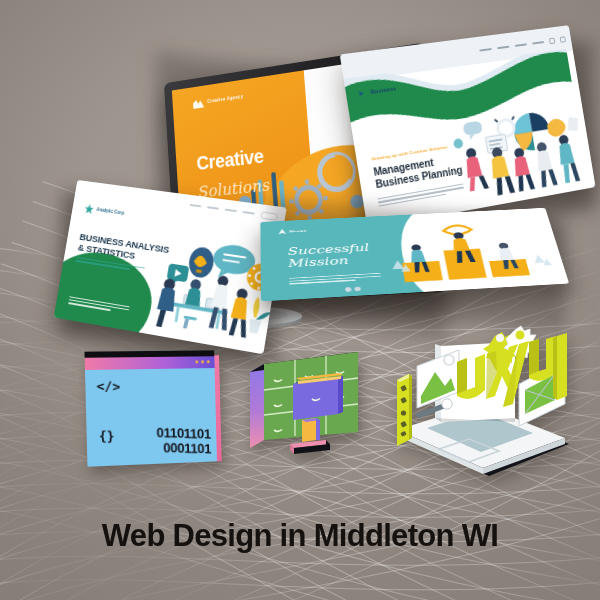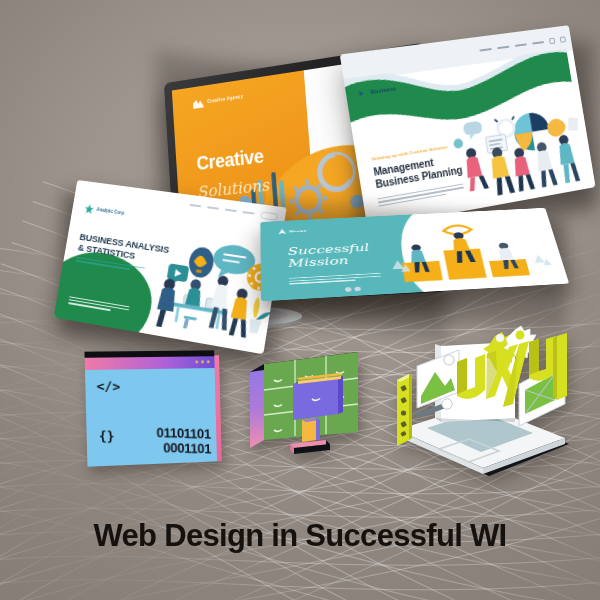--- a/index.html
+++ b/index.html
@@ -688,14 +688,14 @@
         <path d="M146,24 L156,21 L156,53 L163,51 L163,21 L173,18 L173,54 q-14,14 -27,6 Z" fill="#d7e020"></path>
         <path d="M146,24 L156,21 L156,53 L146,57 Z" fill="#b9c116"></path>
 
         <path d="M174,18 L184,15 L184,78 L174,82 Z" fill="#d7e020"></path>
         <path d="M174,18 L174,82 L170,79 L170,20 Z" fill="#b9c116"></path>
       </g>
     </svg>
 
   </div>
 
-  <div class="title">Web Design in Successful WI</div>
+  <div class="title">Web Design in Middleton WI</div>
 </div>
 
 </body></html>

